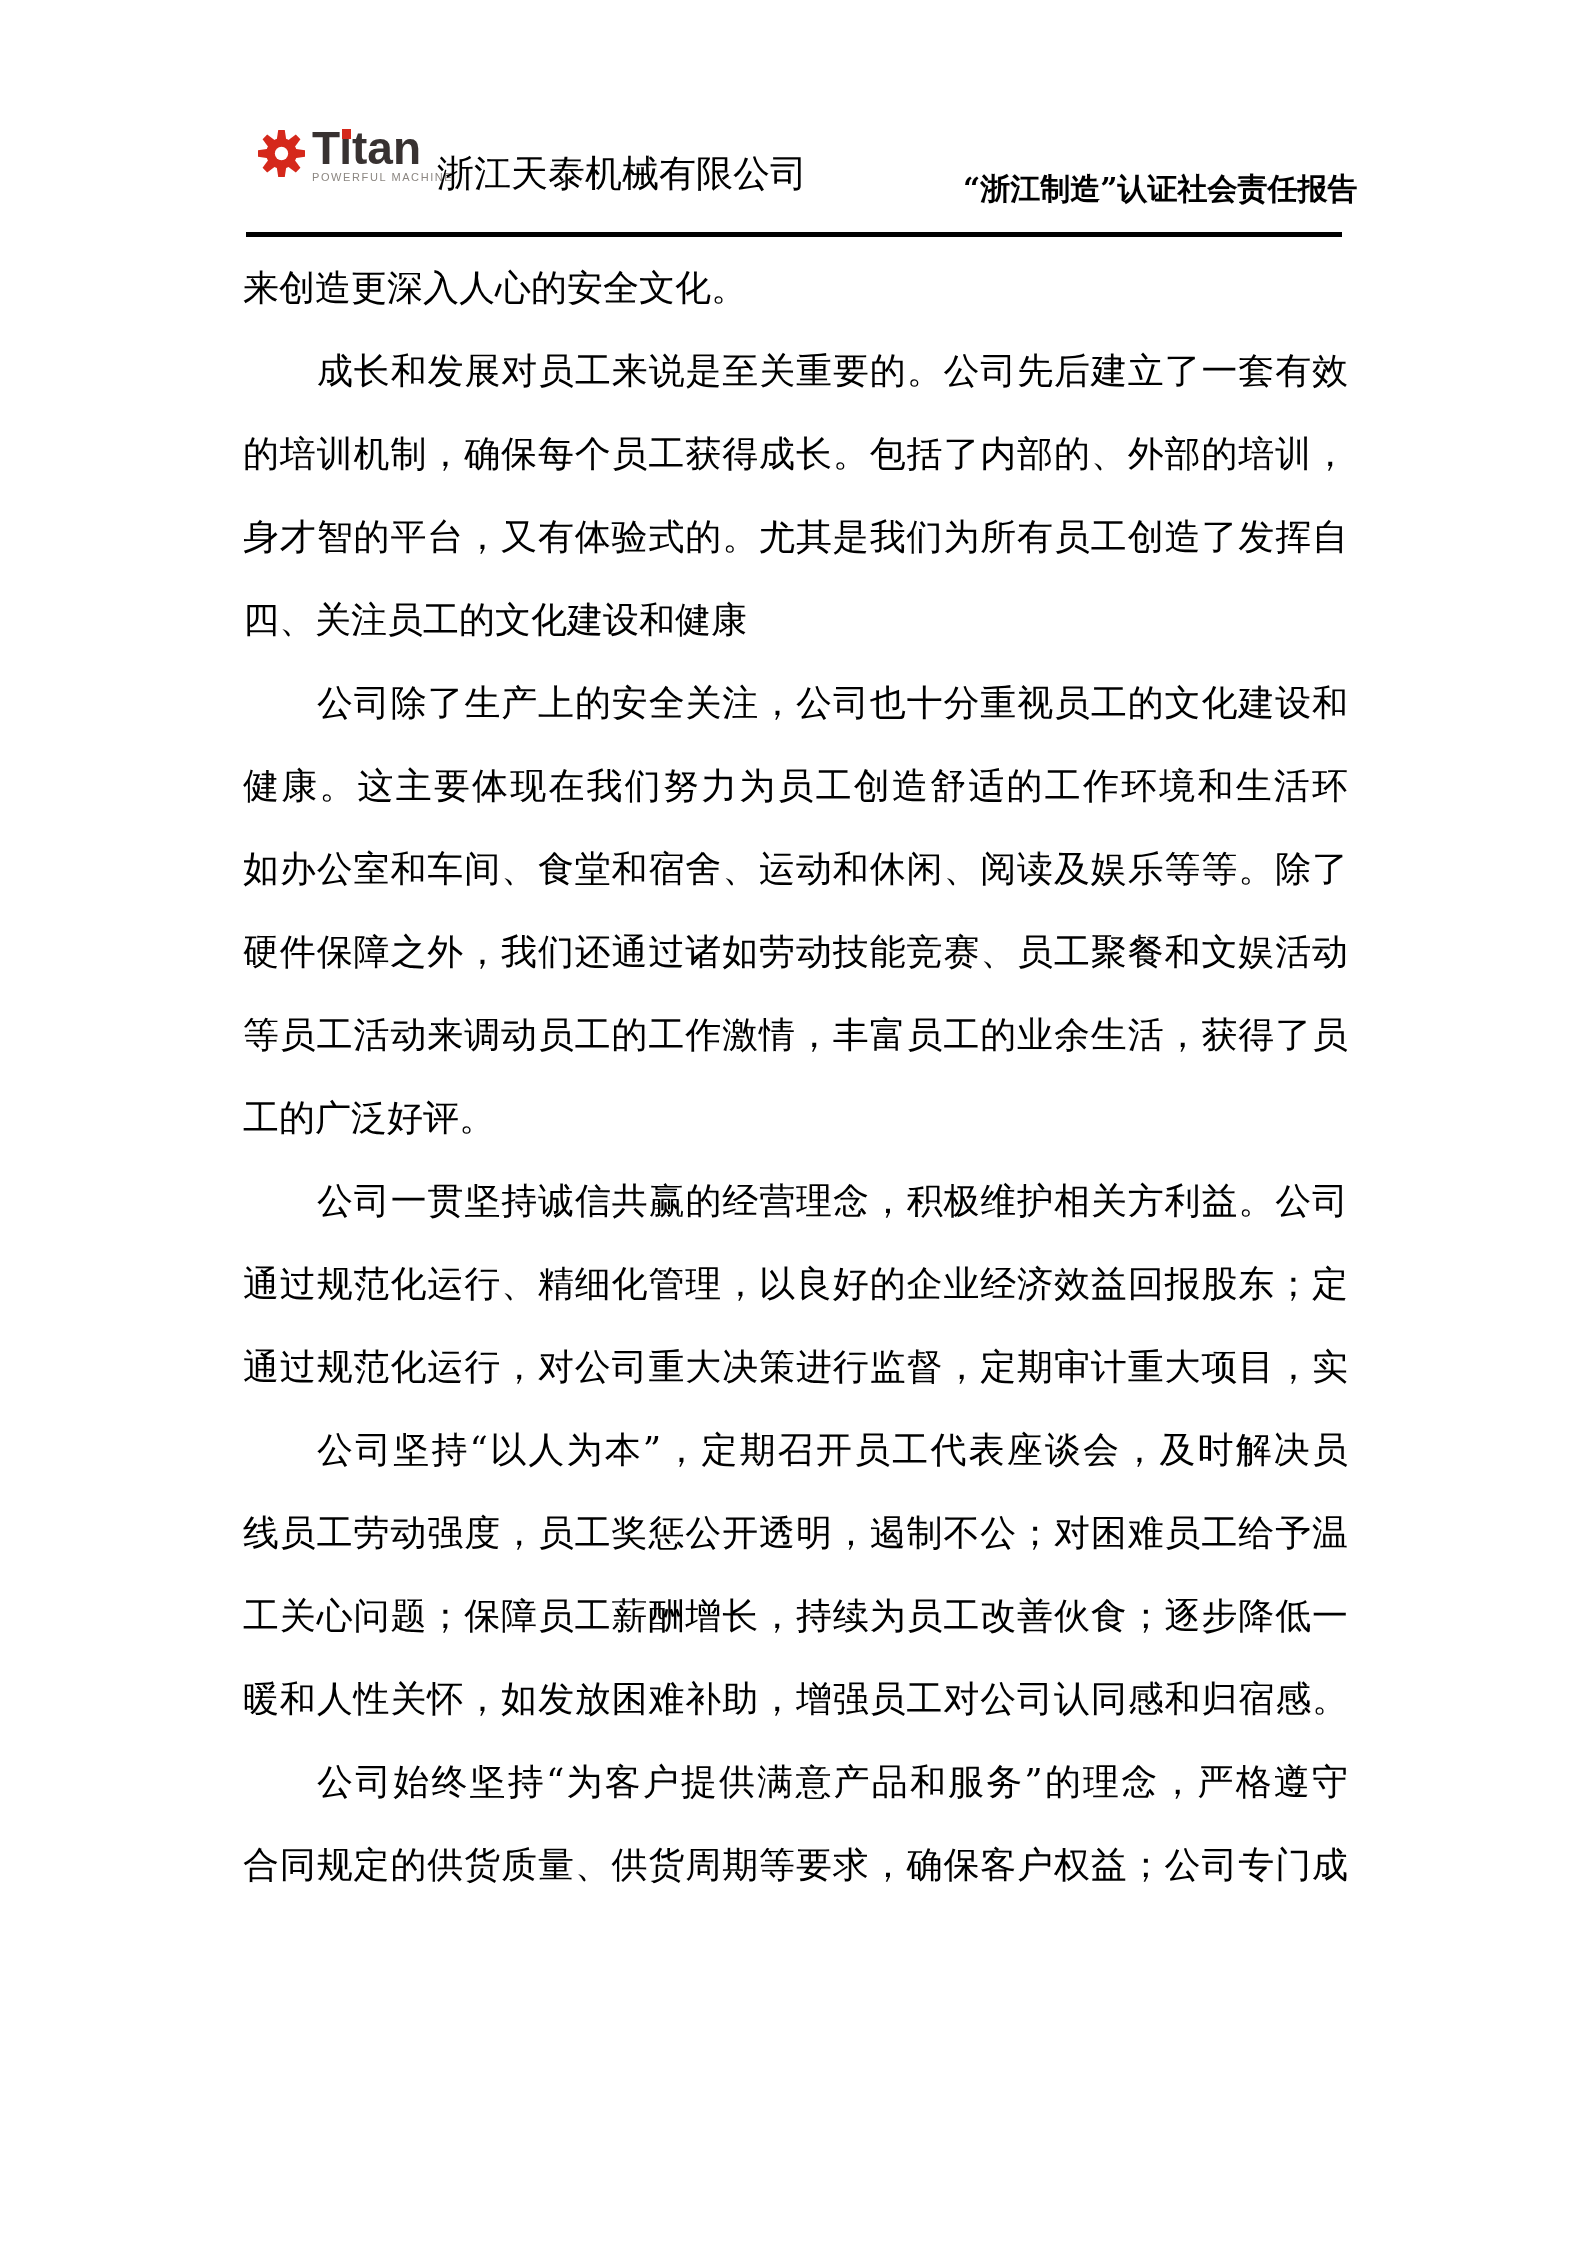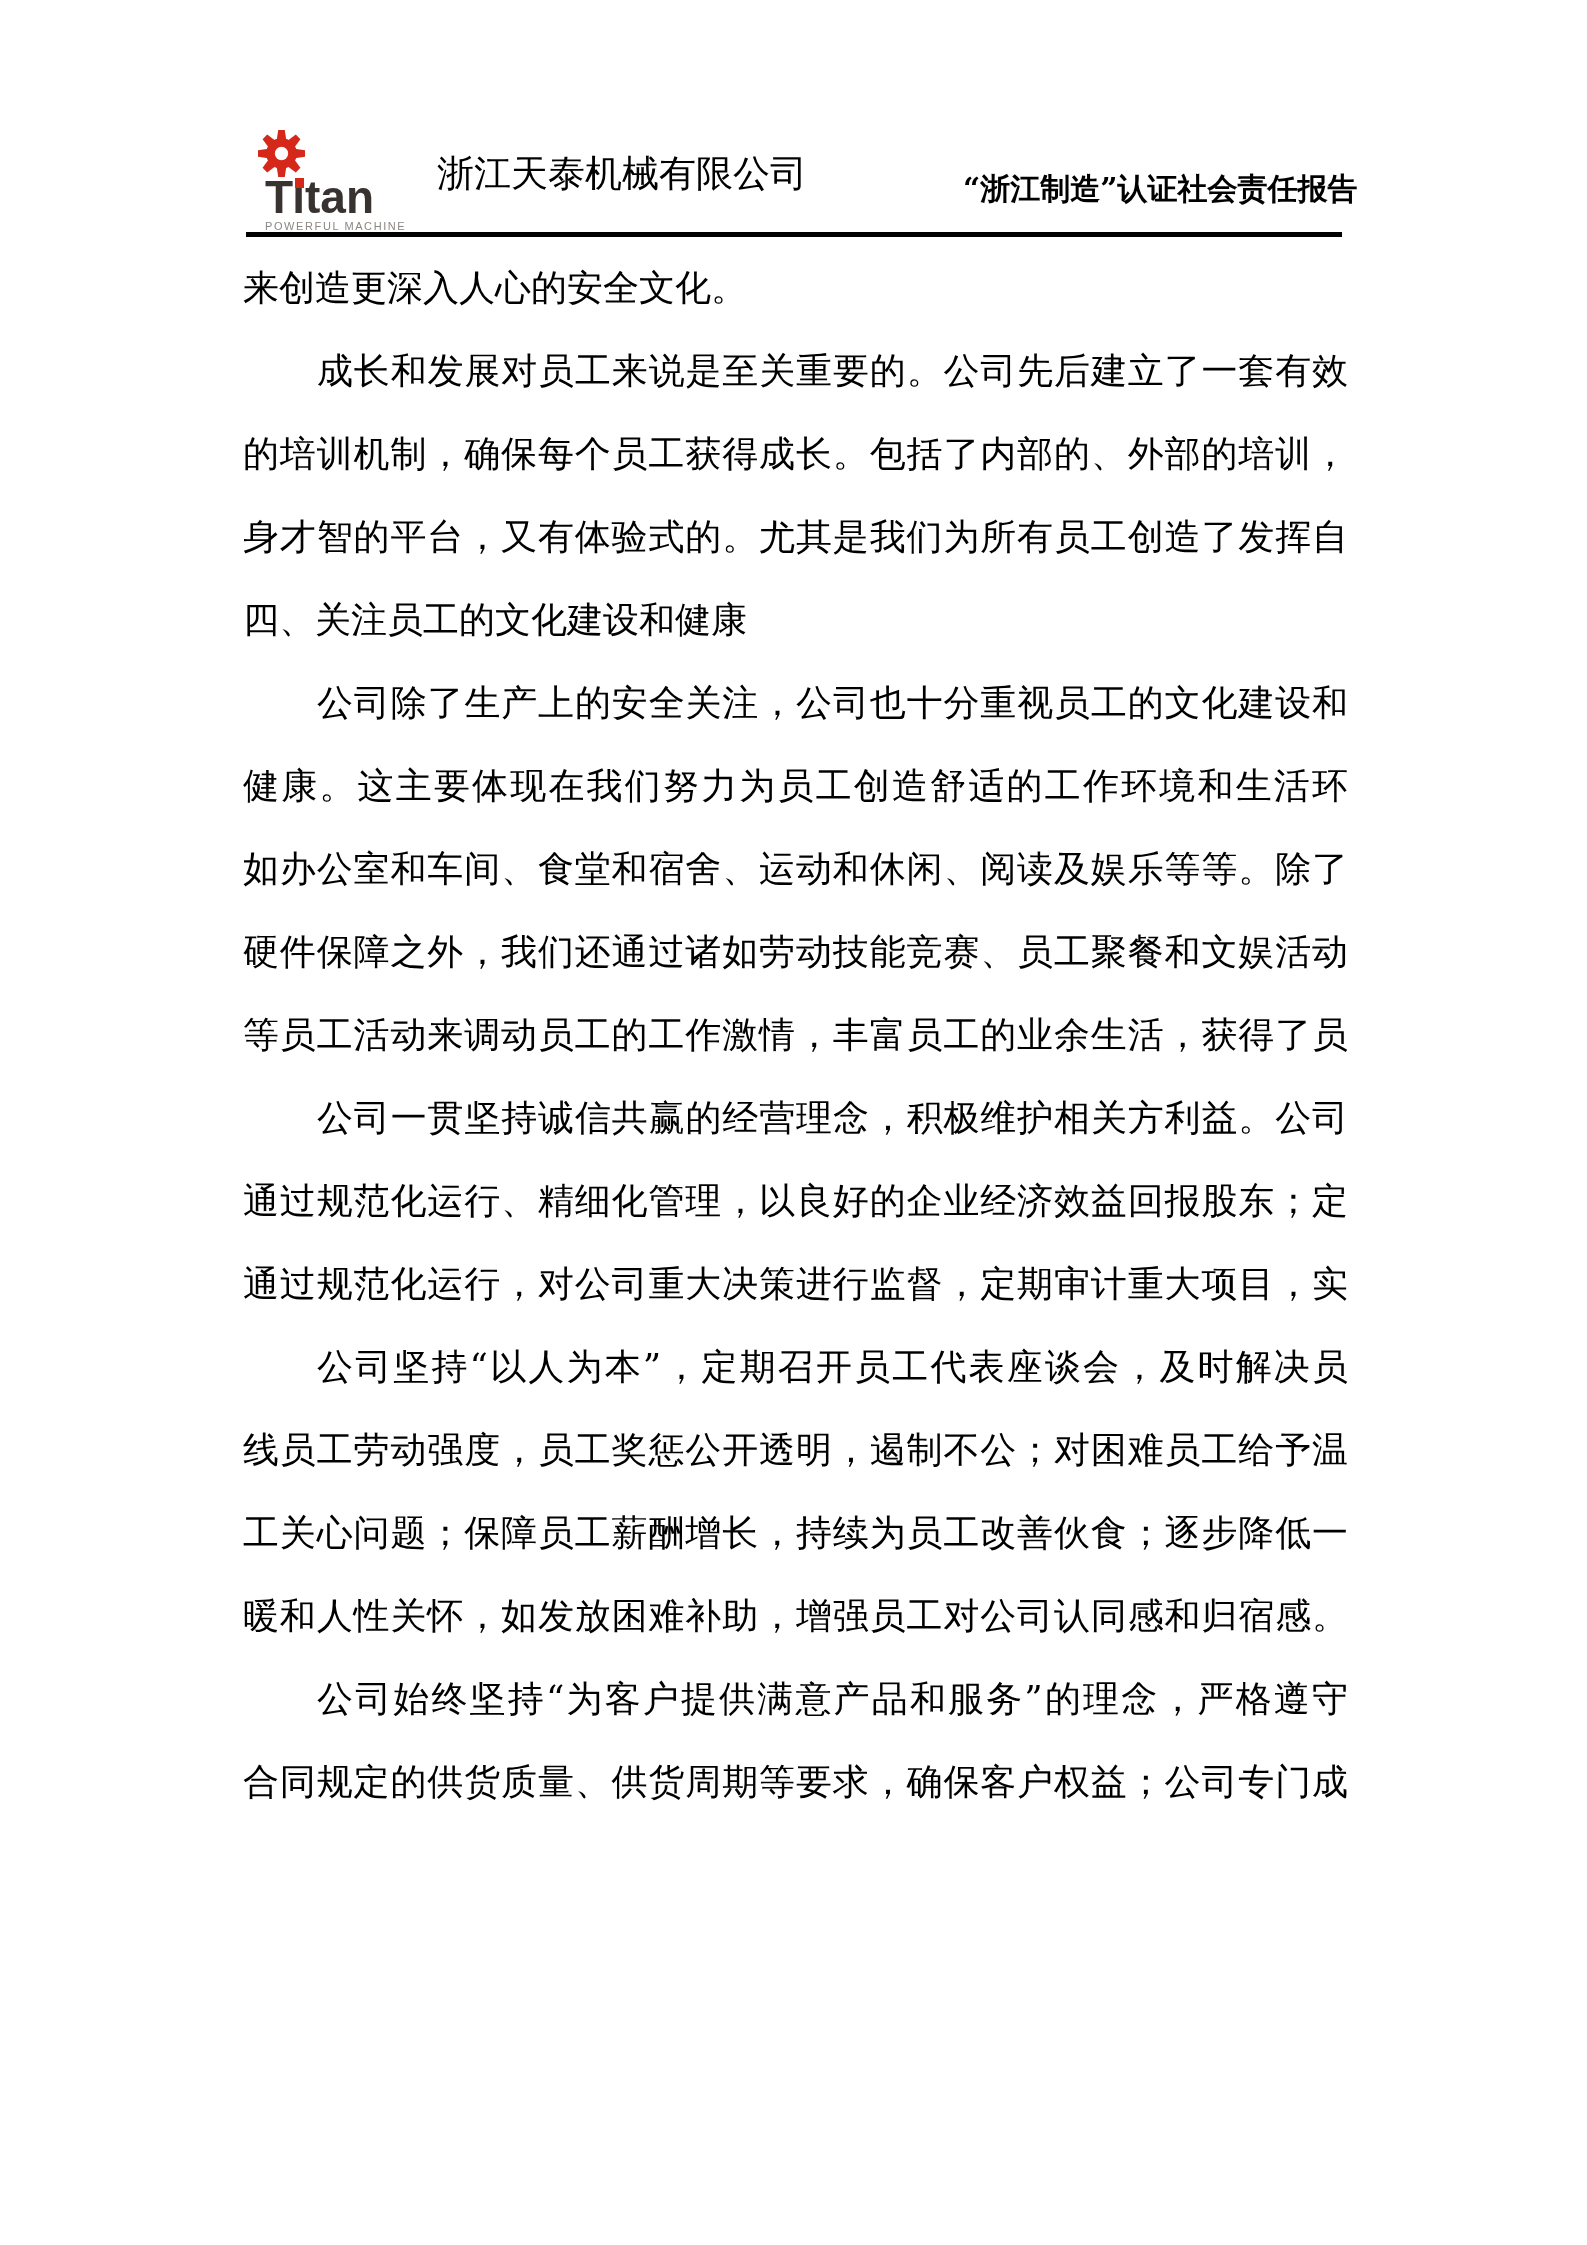--- a/index.html
+++ b/index.html
@@ -12,21 +12,20 @@
     color: #000;
   }
 
   
   .logo {
     position: absolute;
     left: 258px;
     top: 128px;
     display: flex;
     align-items: flex-start;
-    flex-direction: column;
   }
   .gear { width: 47px; height: 47px; margin-top: 2px; }
   .logo-text { margin-left: 7px; display: flex; flex-direction: column; }
   .brand {
     font-family: "Liberation Sans", sans-serif;
     font-weight: bold;
     font-size: 46px;
     line-height: 40px;
     color: #383231;
     letter-spacing: 0px;
@@ -134,20 +133,21 @@
     <div class="line">来创造更深入人心的安全文化。</div>
     <div class="line indent fill">成长和发展对员工来说是至关重要的。公司先后建立了一套有效</div>
     <div class="line fill">的培训机制，确保每个员工获得成长。包括了内部的、外部的培训，</div>
     <div class="line fill">身才智的平台，又有体验式的。尤其是我们为所有员工创造了发挥自</div>
     <div class="line">四、关注员工的文化建设和健康</div>
     <div class="line indent fill">公司除了生产上的安全关注，公司也十分重视员工的文化建设和</div>
     <div class="line fill">健康。这主要体现在我们努力为员工创造舒适的工作环境和生活环境，</div>
     <div class="line fill">如办公室和车间、食堂和宿舍、运动和休闲、阅读及娱乐等等。除了</div>
     <div class="line fill">硬件保障之外，我们还通过诸如劳动技能竞赛、员工聚餐和文娱活动</div>
     <div class="line fill">等员工活动来调动员工的工作激情，丰富员工的业余生活，获得了员</div>
+    <div class="line">工的广泛好评。</div>
     <div class="line indent fill">公司一贯坚持诚信共赢的经营理念，积极维护相关方利益。公司</div>
     <div class="line fill">通过规范化运行、精细化管理，以良好的企业经济效益回报股东；定</div>
     <div class="line fill">通过规范化运行，对公司重大决策进行监督，定期审计重大项目，实现</div>
     <div class="line indent fill">公司坚持“以人为本”，定期召开员工代表座谈会，及时解决员</div>
     <div class="line fill">线员工劳动强度，员工奖惩公开透明，遏制不公；对困难员工给予温</div>
     <div class="line fill">工关心问题；保障员工薪酬增长，持续为员工改善伙食；逐步降低一</div>
     <div class="line fill">暖和人性关怀，如发放困难补助，增强员工对公司认同感和归宿感。</div>
     <div class="line indent fill">公司始终坚持“为客户提供满意产品和服务”的理念，严格遵守</div>
     <div class="line fill">合同规定的供货质量、供货周期等要求，确保客户权益；公司专门成</div>
   </div>

